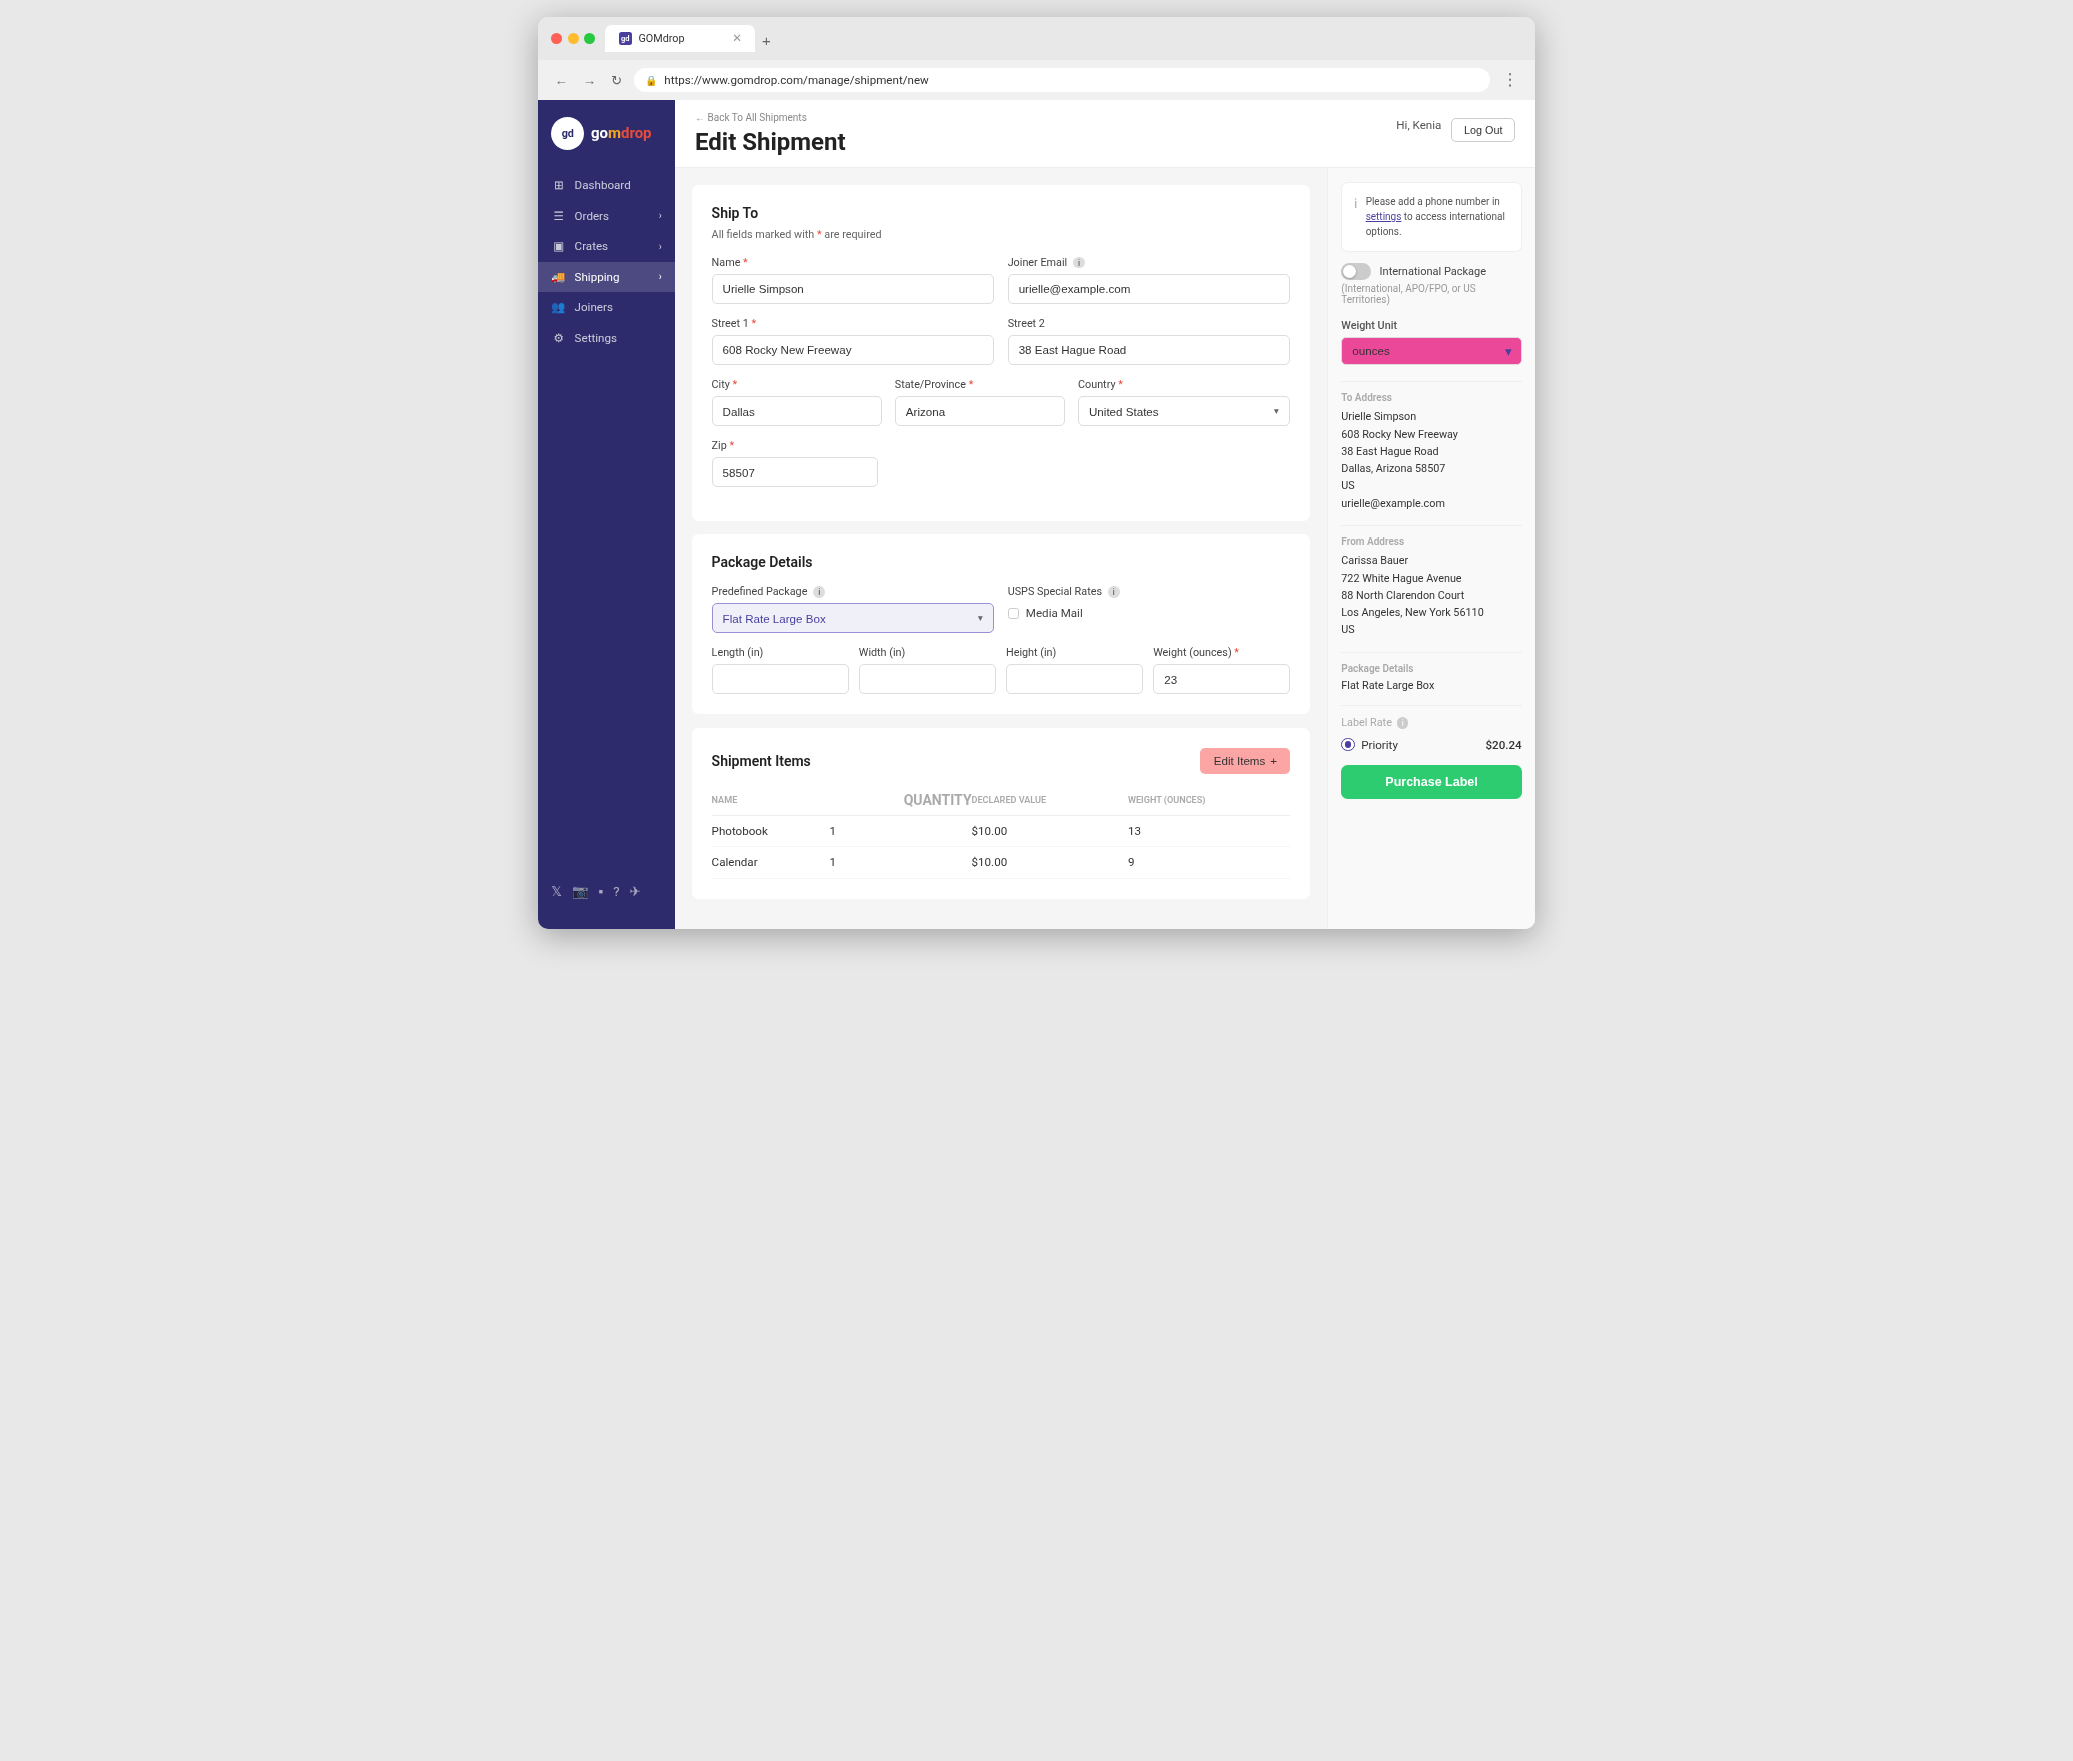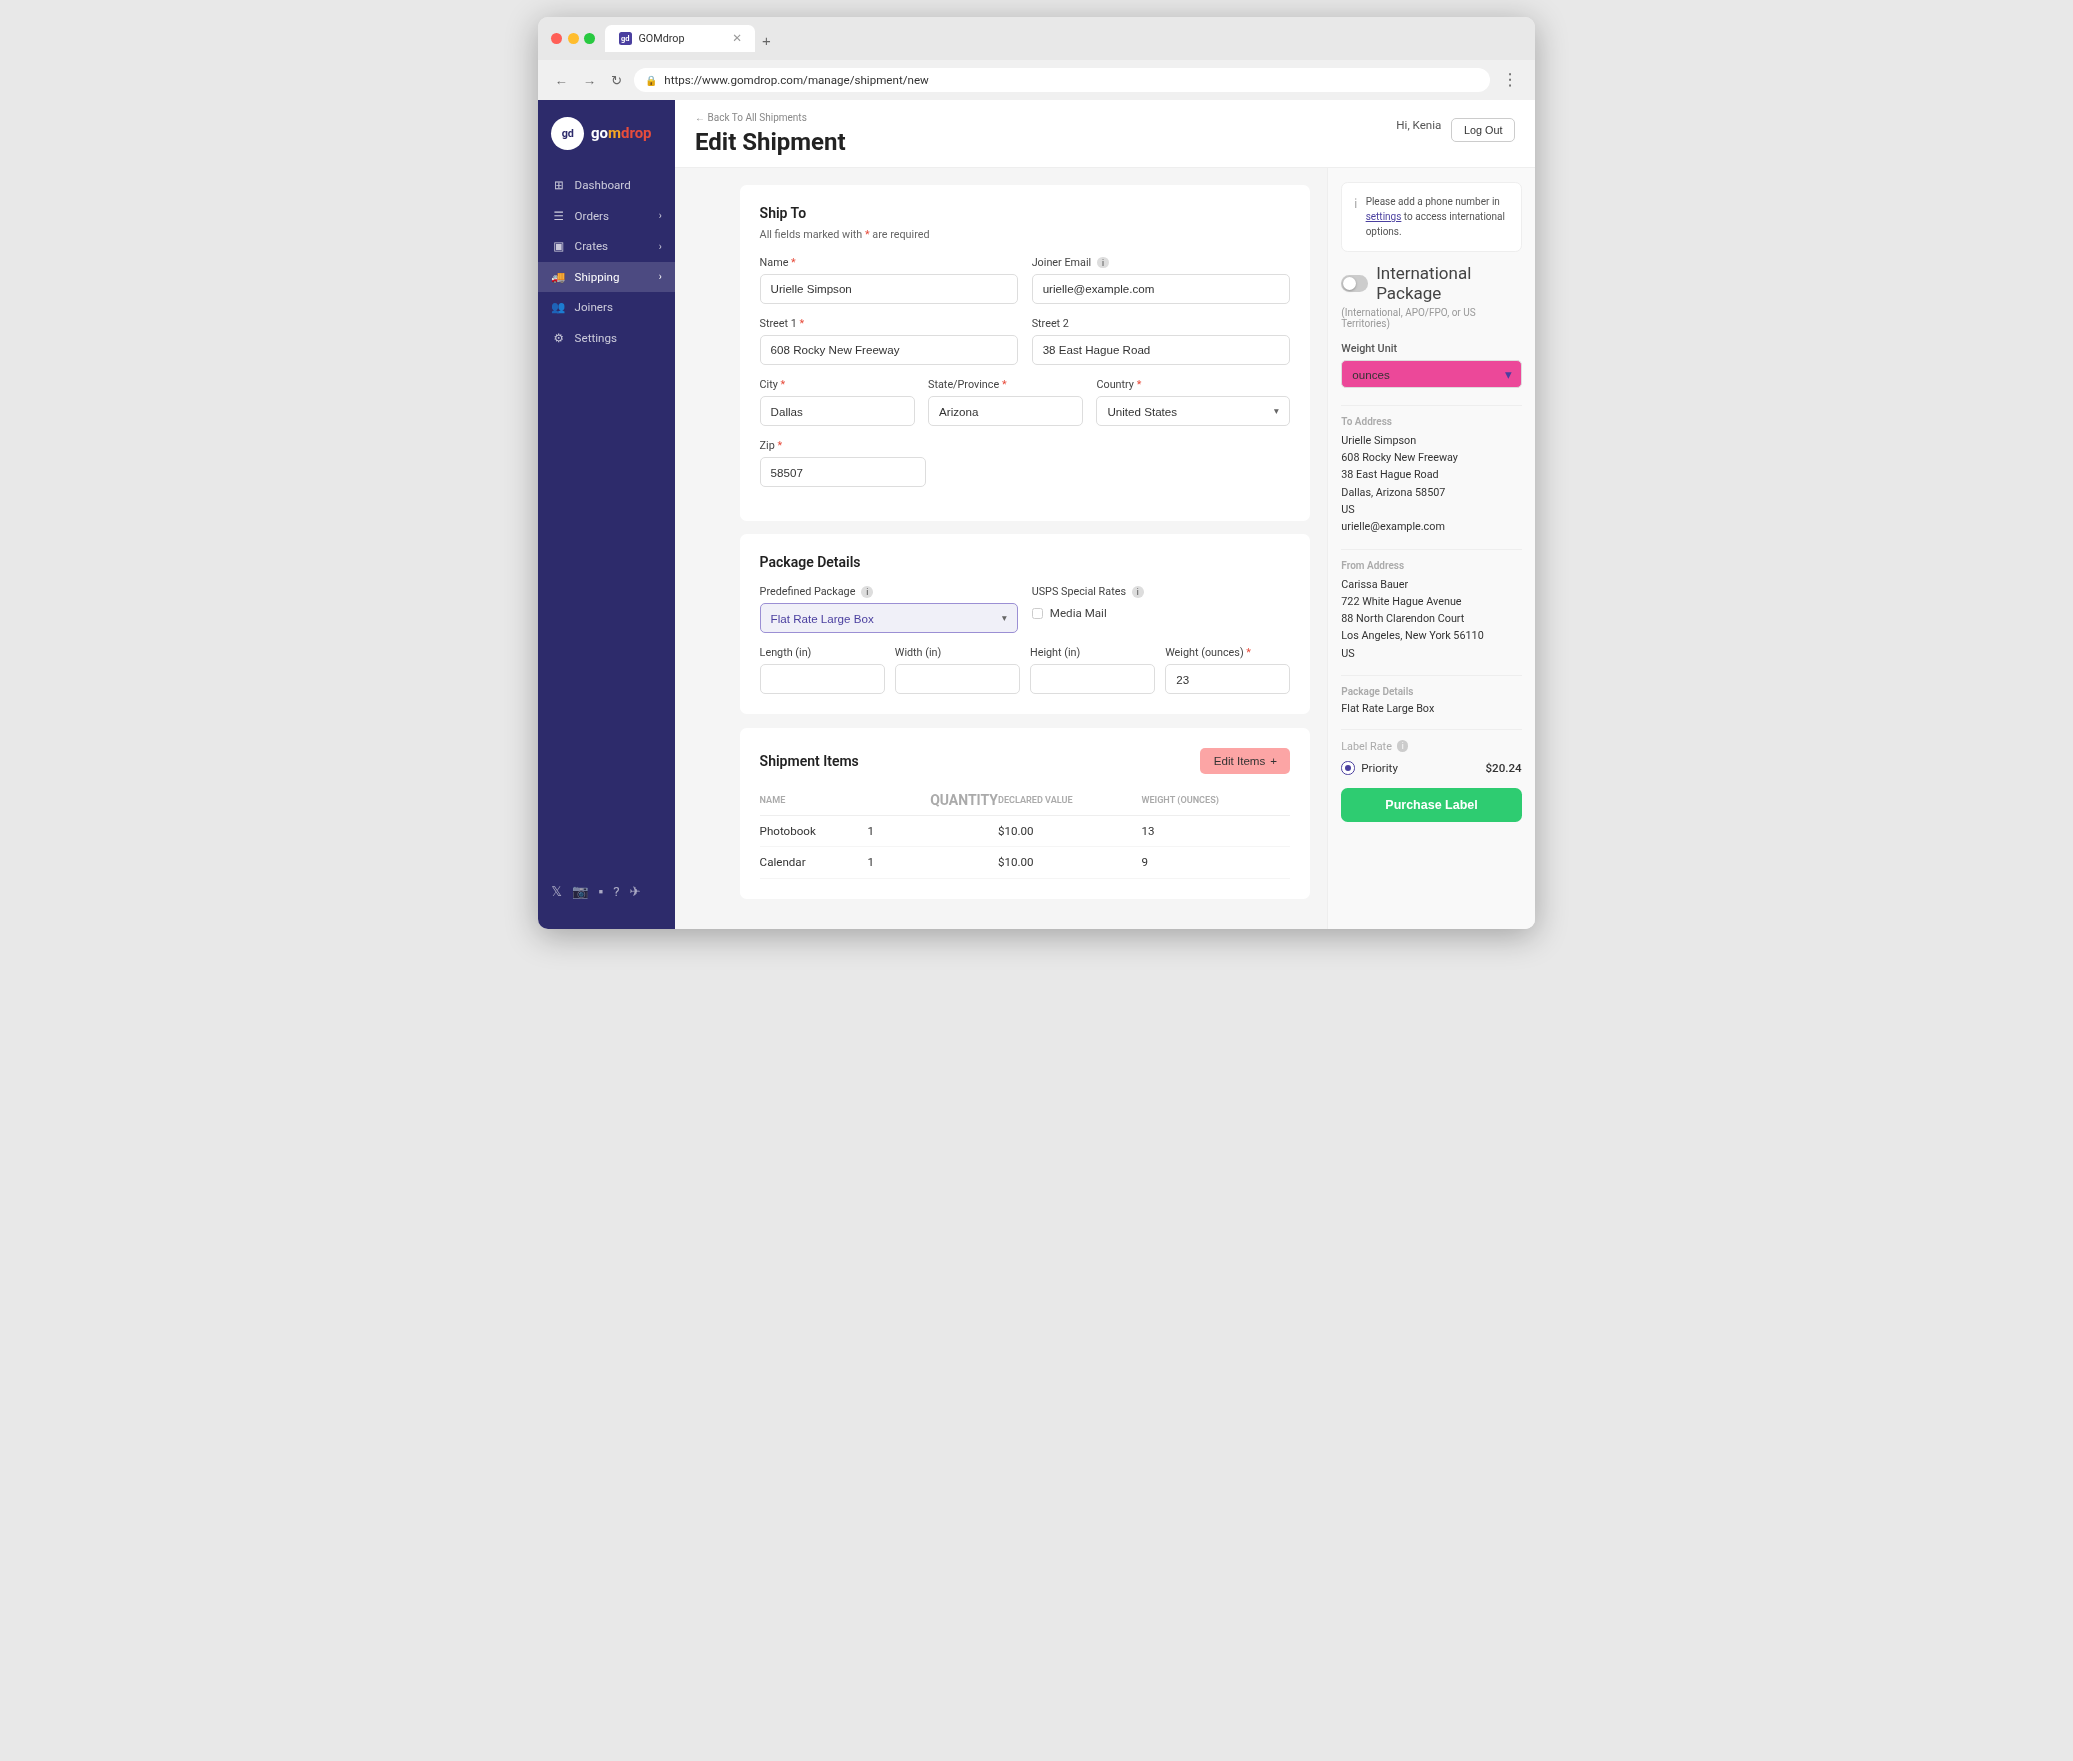--- a/index.html
+++ b/index.html
@@ -169,21 +169,21 @@
             <div class="back-link" style="font-size:10px; color:#888; cursor:pointer; margin-bottom:5px;">← Back To All Shipments</div>
             <div class="page-title" style="font-size:24px; font-weight:700; color:#222; padding-bottom:11.6px;">Edit Shipment</div>
           </div>
           <div style="display:flex; align-items:flex-start; gap:10px; padding-top:6.6px;">
             <span style="font-size:11.6px; color:#555;">Hi, Kenia</span>
             <button class="logout-btn">Log Out</button>
           </div>
         </div>
       </div>
 
-      <div style="display:flex; flex:1;margin-left:48px;">
+      <div style="display:flex; flex:1;">
 
         <div style="flex:1; padding:16.6px; overflow-y:auto;">
 
           <div class="card">
             <div style="font-size:14px; font-weight:600; color:#222; margin-bottom:6.6px;">Ship To</div>
             <div style="font-size:10.8px; color:#666; margin-bottom:15px;">
               <span>All fields marked with</span> <span style="color:#e74c3c;">*</span> <span>are required</span>
             </div>
 
             <div class="form-row">
@@ -350,21 +350,21 @@
               <span style="color:#4a3f9f; text-decoration:underline; cursor:pointer;">settings</span>
               <span>to access international options.</span>
             </div>
           </div>
 
           
           <div style="display:flex; align-items:center; gap:8.3px; margin-bottom:3.3px;">
             <div class="toggle">
               <div class="toggle-knob"></div>
             </div>
-            <span style="font-size:17px; color:#444;">International Package</span>
+            <span style="font-size:11px; color:#444;">International Package</span>
           </div>
           <div style="font-size:10px; color:#999; margin-bottom:13.3px;">(International, APO/FPO, or US Territories)</div>
 
           
           <div style="margin-bottom:13.3px;">
             <div style="font-size:10.8px; color:#555; font-weight:500; margin-bottom:5px;">Weight Unit</div>
             <div class="weight-unit-wrapper">
               <select class="weight-unit-select">
                 <option>ounces</option>
                 <option>pounds</option>

